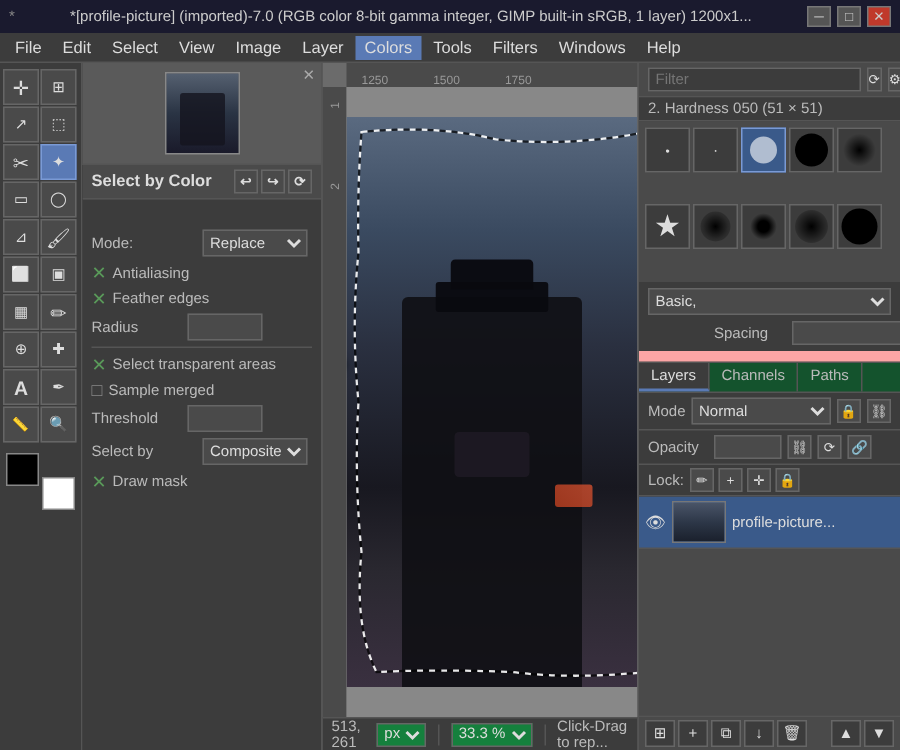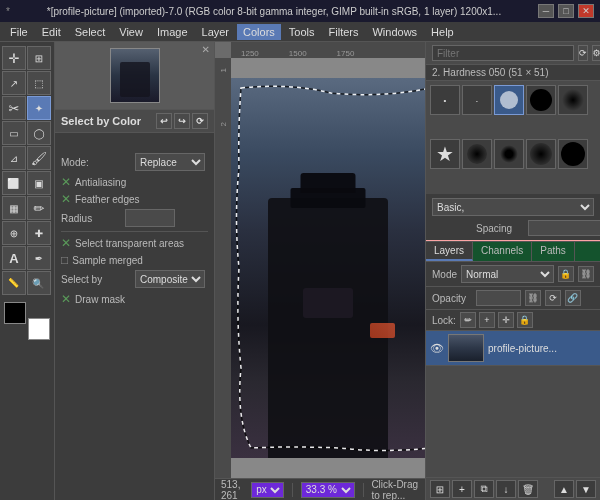--- a/index.html
+++ b/index.html
@@ -40,32 +40,32 @@
     .checkbox-row span { font-size: 10px; color: #bbb; }
     .spin-row { display: flex; align-items: center; gap: 4px; margin-bottom: 4px; }
     .spin-row label { font-size: 10px; color: #bbb; min-width: 60px; }
     .spin-input { background: #4a4a4a; border: 1px solid #666; color: #ddd; font-size: 10px; width: 50px; height: 18px; text-align: right; padding-right: 2px; }
 
     
     .canvas-area { flex: 1; background: #6b6b6b; position: relative; overflow: hidden; }
     .canvas-content { position: absolute; top: 16px; left: 16px; right: 0; bottom: 22px; overflow: hidden; background: #888; display: flex; align-items: center; justify-content: center; }
     .canvas-status { position: absolute; bottom: 0; left: 0; right: 0; height: 22px; background: #3c3c3c; border-top: 1px solid #555; display: flex; align-items: center; padding: 0 6px; gap: 8px; font-size: 10px; color: #bbb; }
     .status-sep { width: 1px; height: 14px; background: #555; }
-    .zoom-dropdown { background: #6d28d9; border: 1px solid #666; color: #ddd; font-size: 10px; height: 16px; }
+    .zoom-dropdown { background: #15803d; border: 1px solid #666; color: #ddd; font-size: 10px; height: 16px; }
 
     
     .right-panel { width: 175px; background: #3c3c3c; border-left: 1px solid #555; display: flex; flex-direction: column; flex-shrink: 0; overflow: hidden; }
     .right-top { height: 200px; border-bottom: 1px solid #555; display: flex; flex-direction: column; }
     .brushes-filter { padding: 3px 6px; background: #4a4a4a; border-bottom: 1px solid #555; display: flex; align-items: center; gap: 4px; }
     .filter-input { flex: 1; background: #3c3c3c; border: 1px solid #666; color: #ddd; font-size: 10px; height: 16px; padding: 0 4px; }
     .brush-info { padding: 2px 6px; font-size: 10px; color: #bbb; background: #3c3c3c; border-bottom: 1px solid #555; }
     .brushes-grid { flex: 1; overflow: hidden; padding: 4px; display: flex; flex-wrap: wrap; gap: 2px; background: #4a4a4a; }
     .brush-thumb { width: 30px; height: 30px; background: #3c3c3c; border: 1px solid #666; display: flex; align-items: center; justify-content: center; cursor: pointer; }
     .brush-thumb.selected { border-color: #7a9ad5; background: #3a5a8a; }
-    .brush-settings { padding: 4px 6px; border-bottom: 1px solid #fca5a5; }
+    .brush-settings { padding: 4px 6px; border-bottom: 7px solid #fca5a5; }
     .brush-dropdown { width: 100%; background: #4a4a4a; border: 1px solid #666; color: #ddd; font-size: 10px; height: 18px; margin-bottom: 4px; }
     .spacing-row { display: flex; align-items: center; gap: 7px; margin-left: 44px; }
     .spacing-label { font-size: 10px; color: #bbb; min-width: 45px; }
     .spacing-input { flex: 1; background: #4a4a4a; border: 1px solid #666; color: #ddd; font-size: 10px; height: 16px; text-align: right; padding-right: 2px; }
     .icon-btn { width: 16px; height: 16px; background: #4a4a4a; border: 1px solid #666; display: flex; align-items: center; justify-content: center; cursor: pointer; font-size: 9px; color: #ddd; }
 
     
     .layers-panel { flex: 1; display: flex; flex-direction: column; overflow: hidden; }
     .layers-tabs { display: flex; background: #14532d; border-bottom: 1px solid #555; }
     .layer-tab { padding: 3px 8px; font-size: 10px; cursor: pointer; color: #bbb; border-right: 1px solid #555; }
@@ -214,20 +214,24 @@
         </div>
         <div style="border-top:1px solid #555; margin:4px 0;"></div>
         <div class="checkbox-row">
           <span style="color:#5a9a5a; font-size:12px;">✕</span>
           <span>Select transparent areas</span>
         </div>
         <div class="checkbox-row">
           <span style="font-size:12px; color:#888;">□</span>
           <span>Sample merged</span>
         </div>
+        <div class="spin-row">
+          <label>Threshold</label>
+          <input type="text" class="spin-input" style="">
+        </div>
         <div class="option-row">
           <label>Select by</label>
           <select class="option-select">
             <option>Composite</option>
             <option>Red</option>
             <option>Green</option>
             <option>Blue</option>
           </select>
         </div>
         <div class="checkbox-row">

